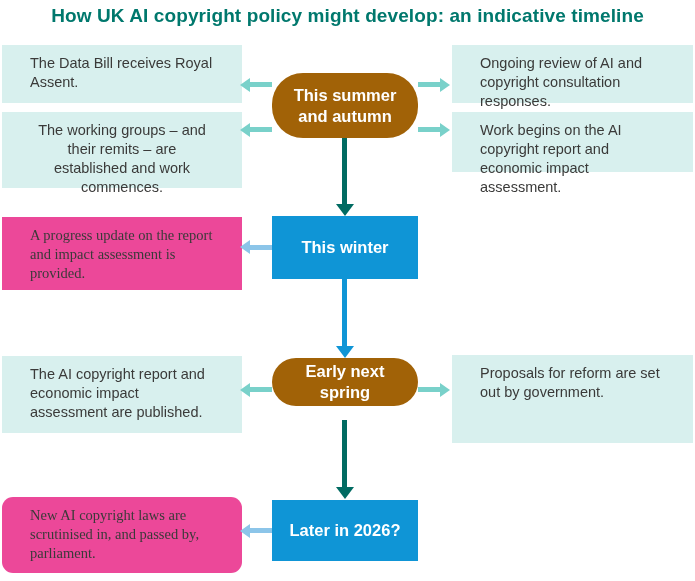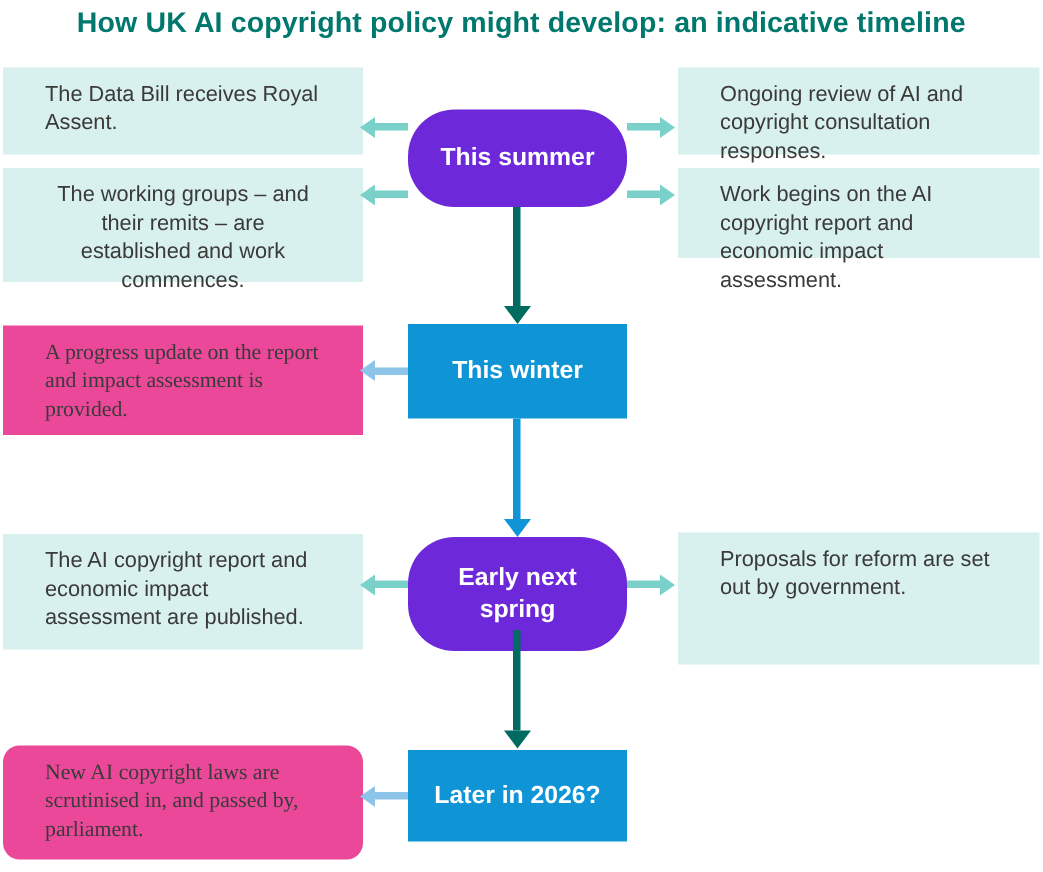--- a/index.html
+++ b/index.html
@@ -20,21 +20,21 @@
   .side-box.cyan { background:#D8F0EE; }
   .side-box.blue { background:#ec4899;font-family:Liberation Serif, serif; }
   .left-col  { left:2px;  width:240px; }
   .right-col { left:452px; width:241px; }
   .stage-box {
     position:absolute; left:272px; width:146px; box-sizing:border-box;
     display:flex; flex-direction:column; align-items:center; justify-content:center;
     text-align:center; color:#ffffff; font-weight:bold;
     font-size:16.5px; line-height:21px; padding:0 14px;
   }
-  .stage-box.teal { background:#6d28d9;border-radius:31px; }
+  .stage-box.teal { background:#a16207;border-radius:31px; }
   .stage-box.blue { background:#0F95D6; }
   .c-lt   { color:#79D1CA; }
   .c-lb   { color:#8CC5E9; }
   .c-teal { color:#016B62; }
   .c-blue { color:#0F95D6; }
   .h-shaft { position:absolute; height:5px; width:22px; background:currentColor; }
   .head-left {
     position:absolute; width:0; height:0;
     border-top:7px solid transparent; border-bottom:7px solid transparent;
     border-right:10px solid currentColor;
@@ -65,20 +65,21 @@
     <span>The working groups – and their remits – are established and work commences.</span>
   </div>
   <div class="side-box cyan right-col" style="top:45px; height:58px;">
     <span>Ongoing review of AI and copyright consultation responses.</span>
   </div>
   <div class="side-box cyan right-col" style="top:112px; height:60px;">
     <span>Work begins on the AI copyright report and economic impact assessment.</span>
   </div>
   <div class="stage-box teal" style="top:73px; height:65px;">
     <span>This summer</span>
+    <span>and autumn</span>
   </div>
 
   <span class="head-left c-lt" style="left:240px; top:78px;"></span>
   <span class="h-shaft c-lt" style="left:250px; top:82px;"></span>
   <span class="h-shaft c-lt" style="left:418px; top:82px;"></span>
   <span class="head-right c-lt" style="left:440px; top:78px;"></span>
 
   <span class="head-left c-lt" style="left:240px; top:123px;"></span>
   <span class="h-shaft c-lt" style="left:250px; top:127px;"></span>
   <span class="h-shaft c-lt" style="left:418px; top:127px;"></span>
@@ -99,21 +100,21 @@
 
   <span class="v-shaft c-blue" style="top:279px; height:67px;"></span>
   <span class="head-down c-blue" style="top:346px;"></span>
 
   <div class="side-box cyan left-col" style="top:356px; height:77px;">
     <span>The AI copyright report and economic impact assessment are published.</span>
   </div>
   <div class="side-box cyan right-col" style="top:355px; height:88px;">
     <span>Proposals for reform are set out by government.</span>
   </div>
-  <div class="stage-box teal" style="top:358px; height:76px;">
+  <div class="stage-box teal" style="top:358px; height:48px;">
     <span>Early next</span>
     <span>spring</span>
   </div>
 
   <span class="head-left c-lt" style="left:240px; top:383px;"></span>
   <span class="h-shaft c-lt" style="left:250px; top:387px;"></span>
   <span class="h-shaft c-lt" style="left:418px; top:387px;"></span>
   <span class="head-right c-lt" style="left:440px; top:383px;"></span>
 
   <span class="v-shaft c-teal" style="top:420px; height:67px;"></span>

